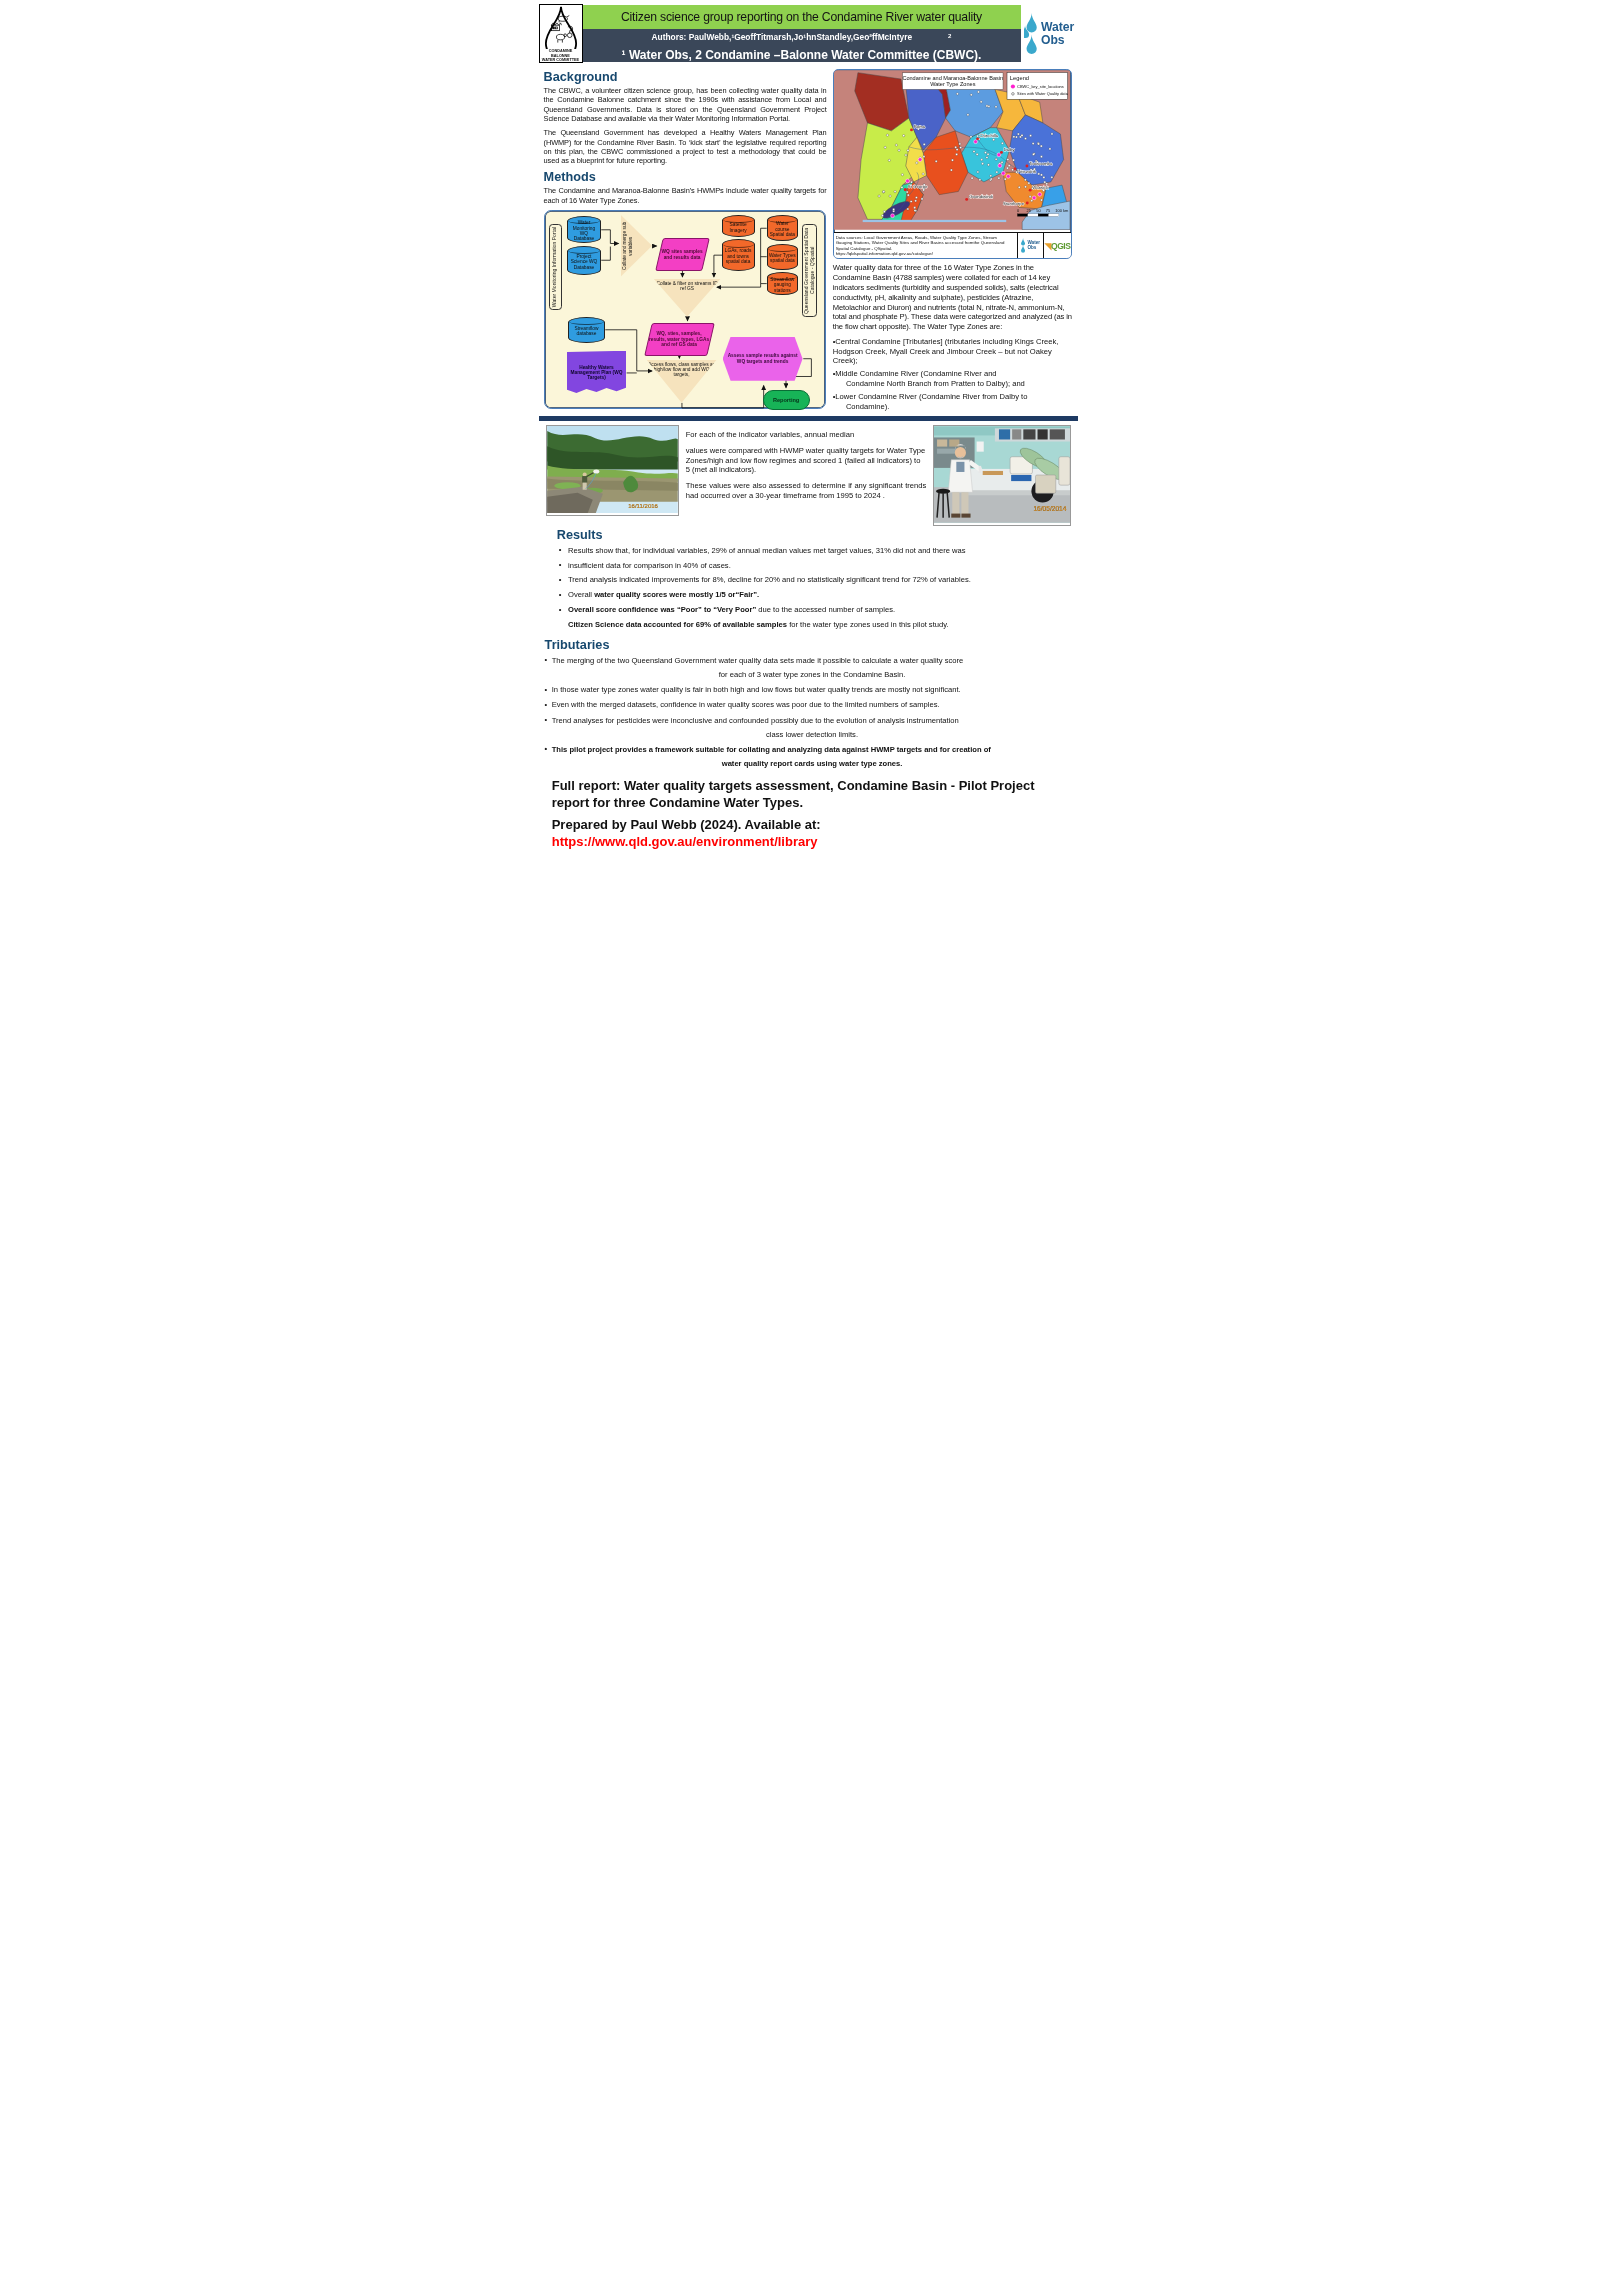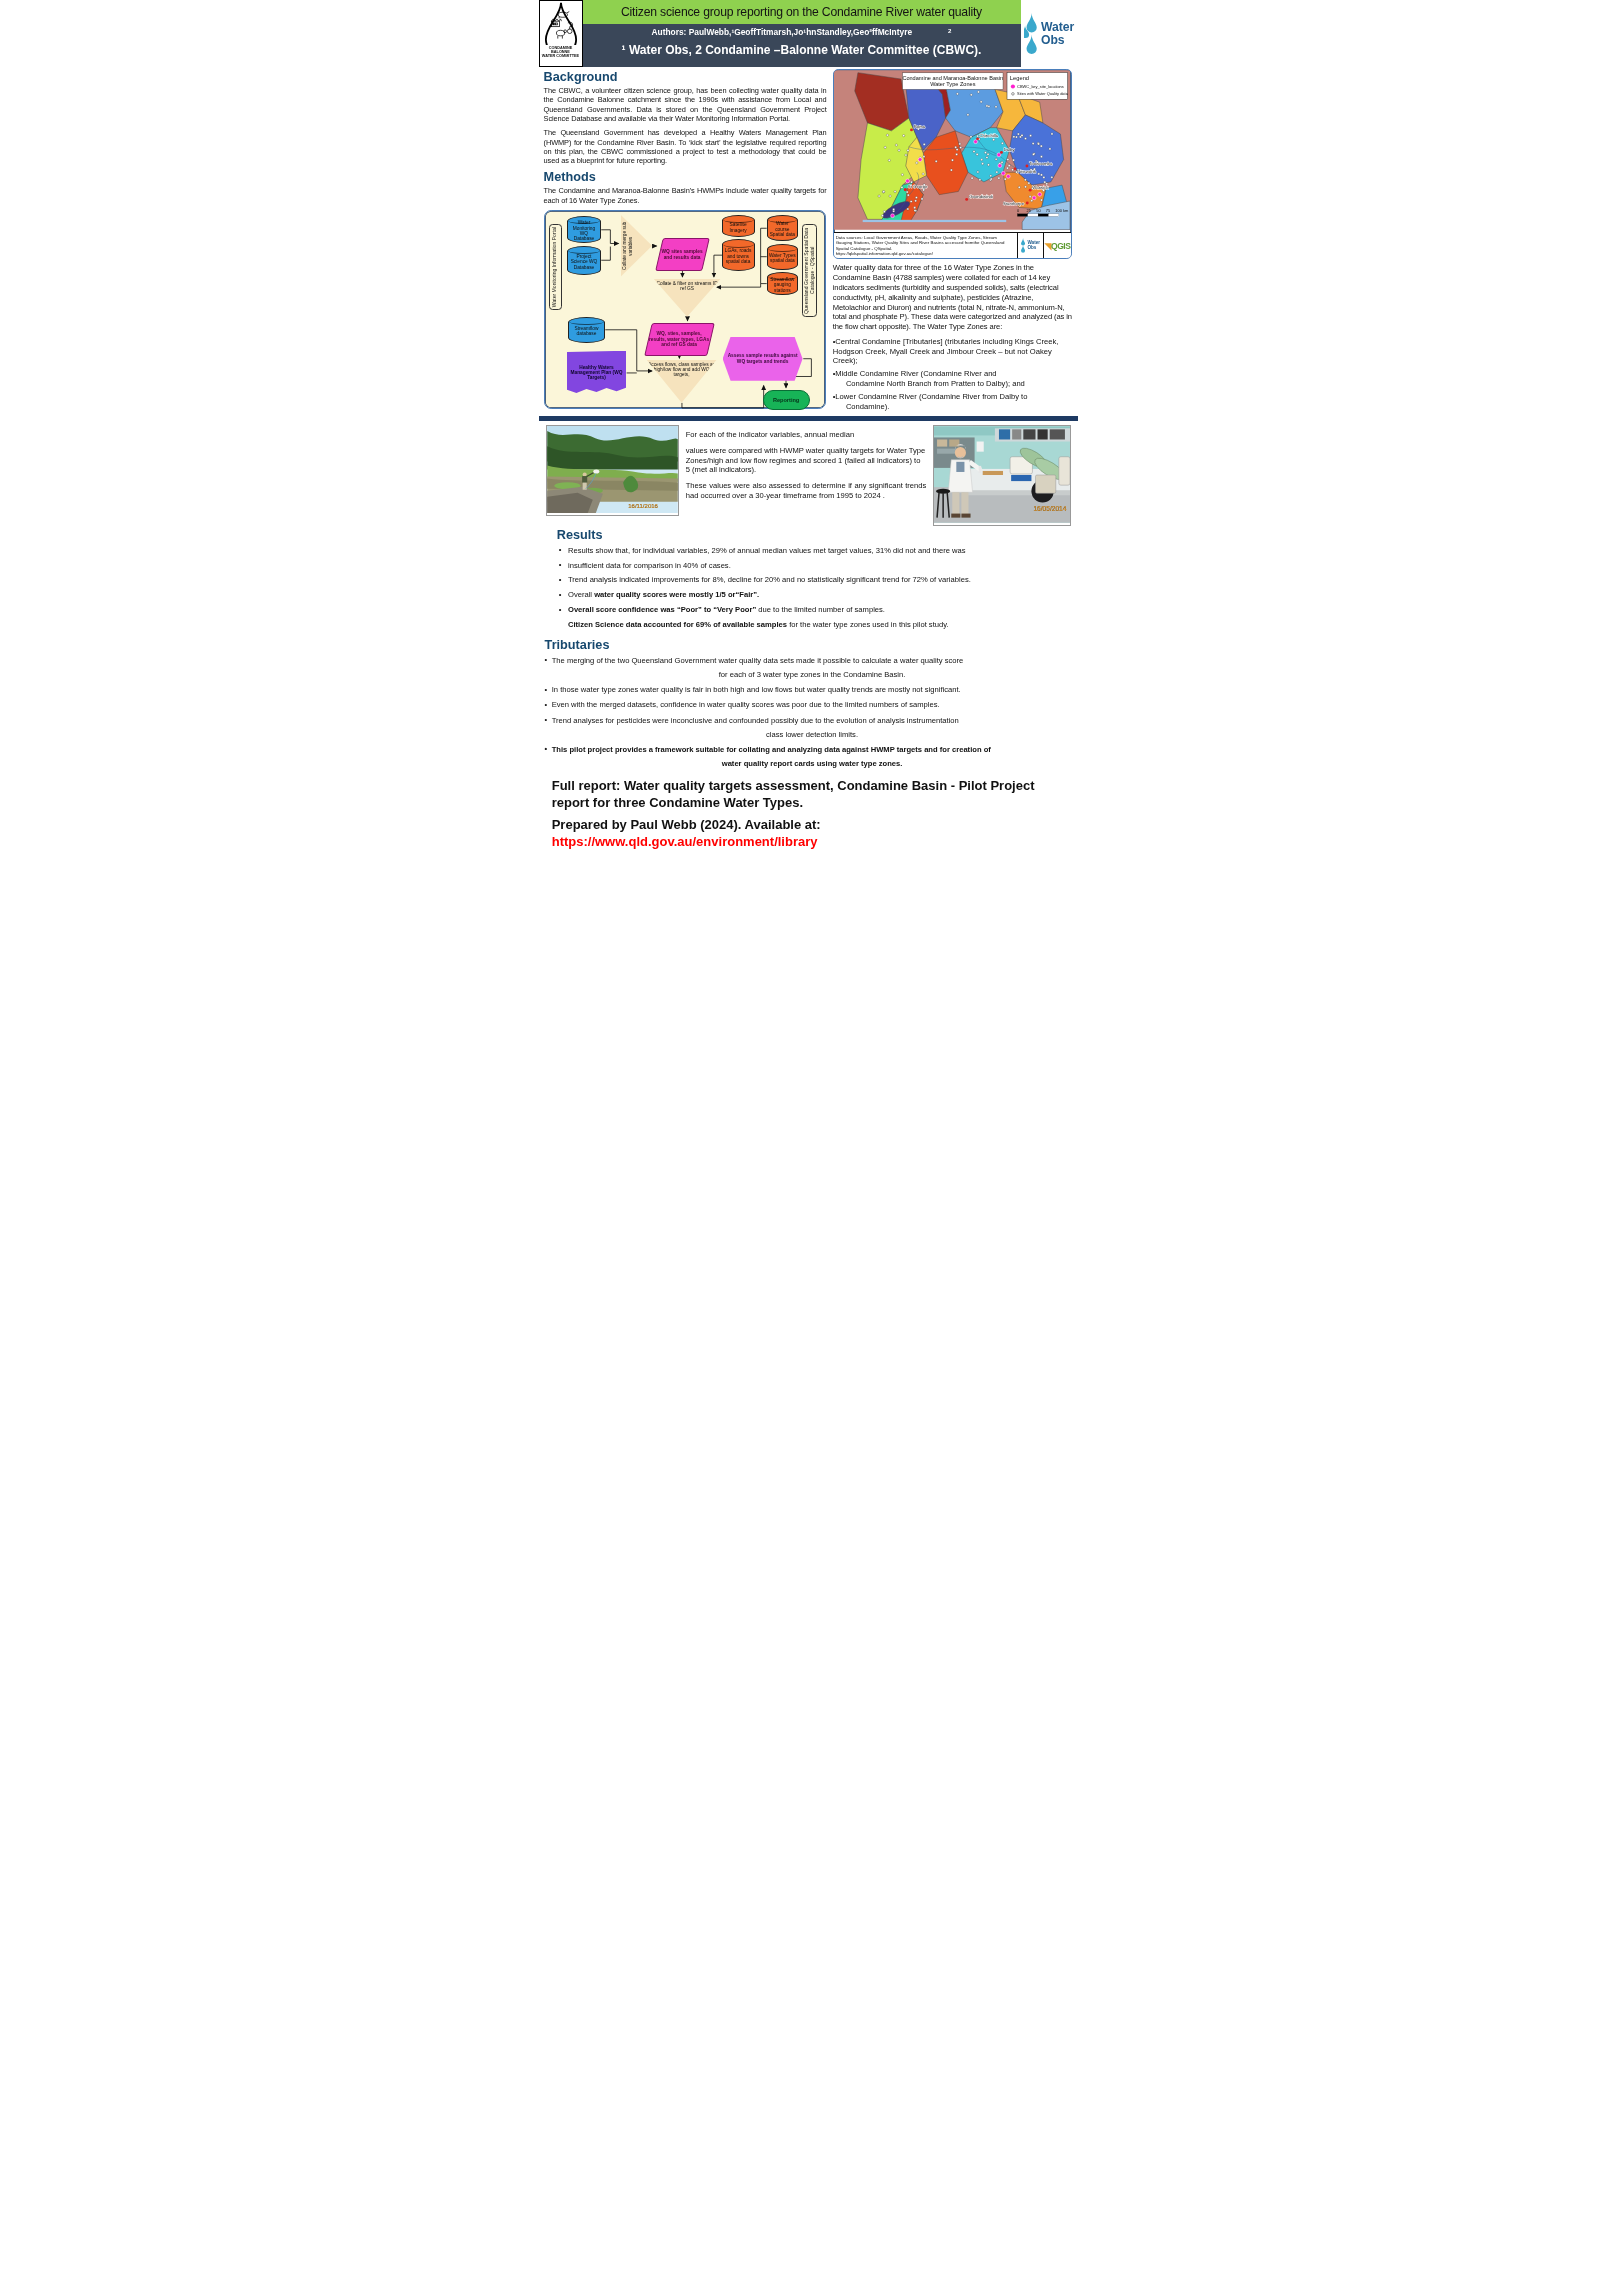--- a/index.html
+++ b/index.html
@@ -7,21 +7,21 @@
   html,body { background:#ffffff; }
   body {
     width: 539px;
     font-family: "Liberation Sans", sans-serif;
     color:#111;
     margin: 0 auto;
   }
   .page { width:539px; position:relative; background:#fff; padding-bottom:5.1px; }
 
   
-  .header { display:flex; height:67px; }
+  .header { display:flex; height:67px;align-items:center; }
   .cbwc-logo { width:44px; border:1px solid #000; background:#fff; position:relative; display:flex; flex-direction:column; align-items:center; }
   .cbwc-caption { font-size:3.8px; font-weight:bold; text-align:center; line-height:1.15; margin-top:0.5px; }
   .header-center { flex:1; display:flex; flex-direction:column; }
   .title-band { background:#8fd14f; height:24.4px; display:flex; align-items:center; justify-content:center; }
   .title-band .t { font-size:12.2px; color:#141414; letter-spacing:-0.2px; }
   .authors-band { background:#3a4759; color:#fff; flex:1; text-align:center; padding-top:2.5px; }
   .authors-line { font-size:8.4px; font-weight:bold; }
   .authors-line .supright { margin-left:36px; font-size:6.1px; vertical-align:top; }
   .affiliation { font-size:12px; font-weight:bold; margin-top:6.1px; }
   .waterobs-box { width:57px; background:#fff; display:flex; align-items:center; justify-content:center; gap:2px; }
@@ -587,21 +587,21 @@
 
   <div class="results-wrap">
     <h2 class="sec">Results</h2>
     <div class="bullet">Results show that, for individual variables, 29% of annual median values met target values, 31% did not and there was</div>
     <div class="bullet">insufficient data for comparison in 40% of cases.</div>
     <div class="bullet">Trend analysis indicated improvements for 8%, decline for 20% and no statistically significant trend for 72% of variables.</div>
     <div class="bullet">
       <span>Overall </span><span class="b">water quality scores were mostly 1/5 or“Fair”.</span>
     </div>
     <div class="bullet">
-      <span class="b">Overall score confidence was “Poor” to “Very Poor”</span><span> due to the limited number of samples.</span>
+      <span class="b">Overall score confidence was “Poor” to “Very Poor”</span><span> due to the accessed number of samples.</span>
     </div>
     <div class="bullet nodot">
       <span class="b">Citizen Science data accounted for 69% of available samples</span><span> for the water type zones used in this pilot study.</span>
     </div>
   </div>
 
   <div class="conclusions-wrap">
     <h2 class="sec">Tributaries</h2>
     <div class="cbullet">
       <span>The merging of the two Queensland Government water quality data sets made it possible to calculate a water quality score</span>

